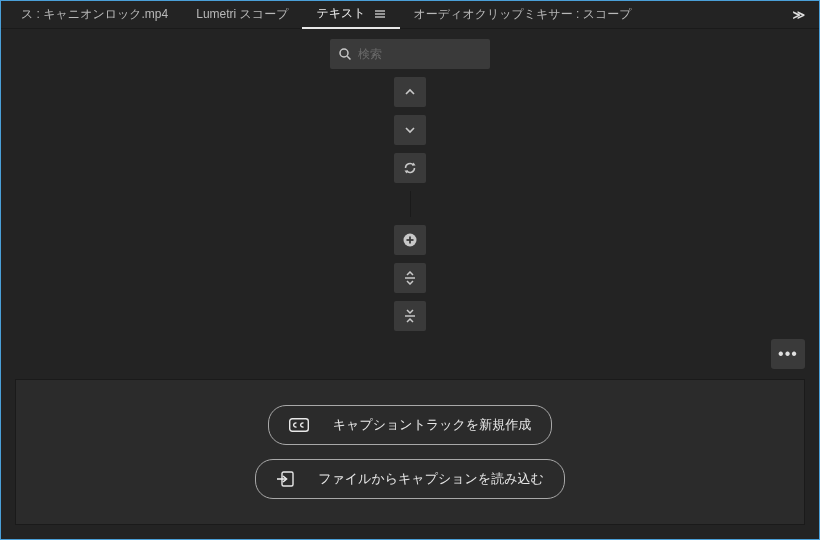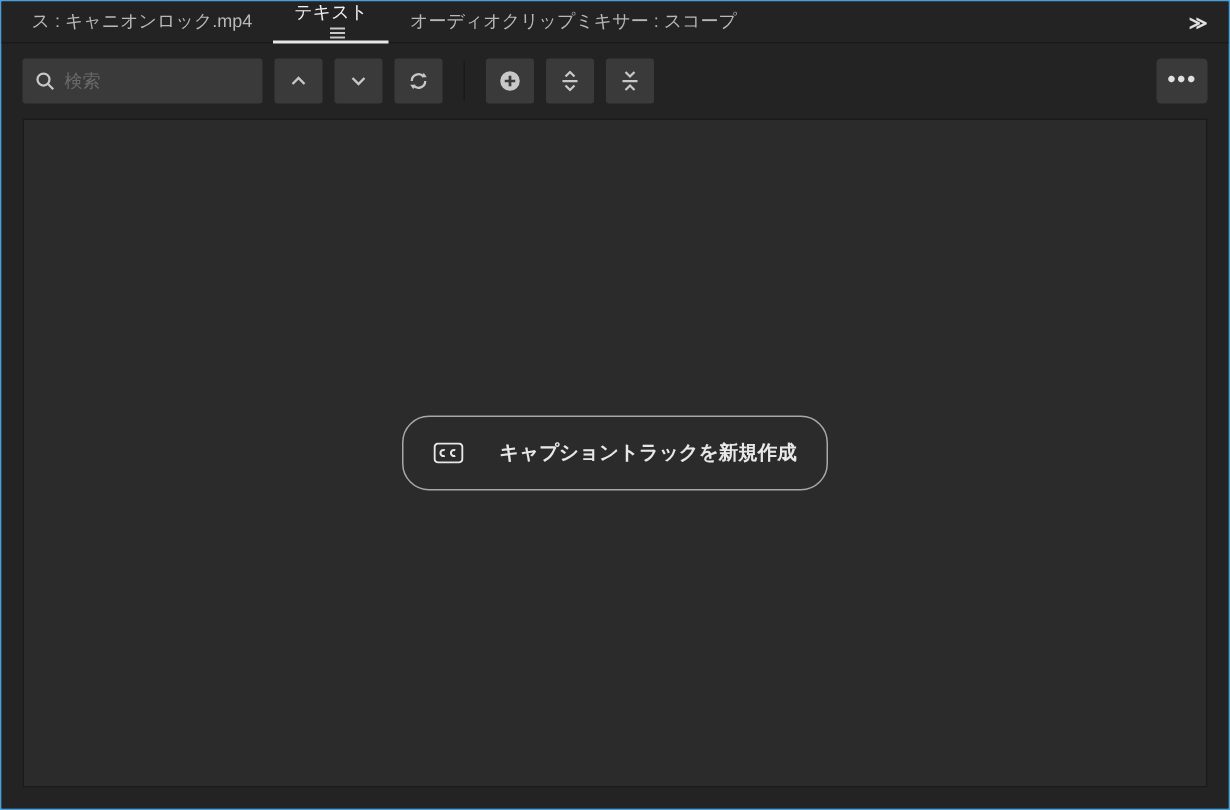--- a/index.html
+++ b/index.html
@@ -28,44 +28,43 @@
     color: #b8b8b8;
     border-bottom: 1px solid #1a1a1a;
     white-space: nowrap;
   }
   .tab {
     padding: 0 14px;
     height: 28px;
     display: flex;
     align-items: center;
     cursor: pointer;
-    justify-content: flex-end;
   }
   .tab.active {
     color: #f0f0f0;
     border-bottom: 2px solid #e8e8e8;
-    flex-direction: column;
   }
   .tab .menu-lines {
     margin-left: 8px;
     display: inline-flex;
     align-items: center;
   }
   .tabs .overflow {
     margin-left: auto;
     padding: 0 8px;
     color: #e0e0e0;
     font-weight: bold;
     cursor: pointer;
   }
   .toolbar {
     display: flex;
     align-items: center;
     padding: 10px 14px 10px 14px;
     gap: 8px;
+    flex-direction: column;
   }
   .search {
     display: flex;
     align-items: center;
     background: #3a3a3a;
     height: 30px;
     width: 160px;
     border-radius: 2px;
     padding: 0 8px;
   }
@@ -116,41 +115,43 @@
     border: 1px solid #1a1a1a;
     display: flex;
     flex-direction: column;
     align-items: center;
     justify-content: center;
     gap: 14px;
   }
   .pill-btn {
     border: 1.5px solid #a8a8a8;
     border-radius: 18px;
-    height: 50px;
+    height: 40px;
     padding: 0 20px;
     display: flex;
     align-items: center;
     gap: 24px;
     color: #e8e8e8;
     font-size: 13px;
     cursor: pointer;
     background: transparent;
-    font-weight: bold;
   }
   svg { display: block; }
 </style>
 </head>
 <body>
 
 <div class="panel">
 
   <div class="tabs">
     <div class="tab">
         <span>ス : キャニオンロック.mp4</span>
+      </div>
+    <div class="tab">
+        <span>Lumetri スコープ</span>
       </div>
     <div class="tab active">
       <span>テキスト</span>
       <span class="menu-lines">
         <svg width="12" height="10" viewBox="0 0 12 10">
             <g stroke="#c8c8c8" stroke-width="1.4">
               <line x1="1" y1="2" x2="11" y2="2"></line>
               <line x1="1" y1="5" x2="11" y2="5"></line>
               <line x1="1" y1="8" x2="11" y2="8"></line>
             </g>
@@ -236,15 +237,25 @@
   <div class="content">
     <div class="pill-btn">
       <span>
         <svg width="20" height="14" viewBox="0 0 20 14">
             <rect x="0.7" y="0.7" width="18.6" height="12.6" rx="2.5" fill="none" stroke="#e8e8e8" stroke-width="1.4"></rect>
             <path d="M7.5 5.2a2 2 0 1 0 0 3.6 M14.5 5.2a2 2 0 1 0 0 3.6" fill="none" stroke="#e8e8e8" stroke-width="1.4"></path>
           </svg>
       </span>
       <span>キャプショントラックを新規作成</span>
     </div>
+    <div class="pill-btn">
+      <span>
+        <svg width="18" height="16" viewBox="0 0 18 16">
+            <rect x="6" y="1" width="11" height="14" rx="1.5" fill="none" stroke="#e8e8e8" stroke-width="1.4"></rect>
+            <line x1="1" y1="8" x2="10" y2="8" stroke="#e8e8e8" stroke-width="1.6"></line>
+            <polyline points="7,5 10.5,8 7,11" fill="none" stroke="#e8e8e8" stroke-width="1.6"></polyline>
+          </svg>
+      </span>
+      <span>ファイルからキャプションを読み込む</span>
+    </div>
   </div>
 
 </div>
 
 </body></html>

